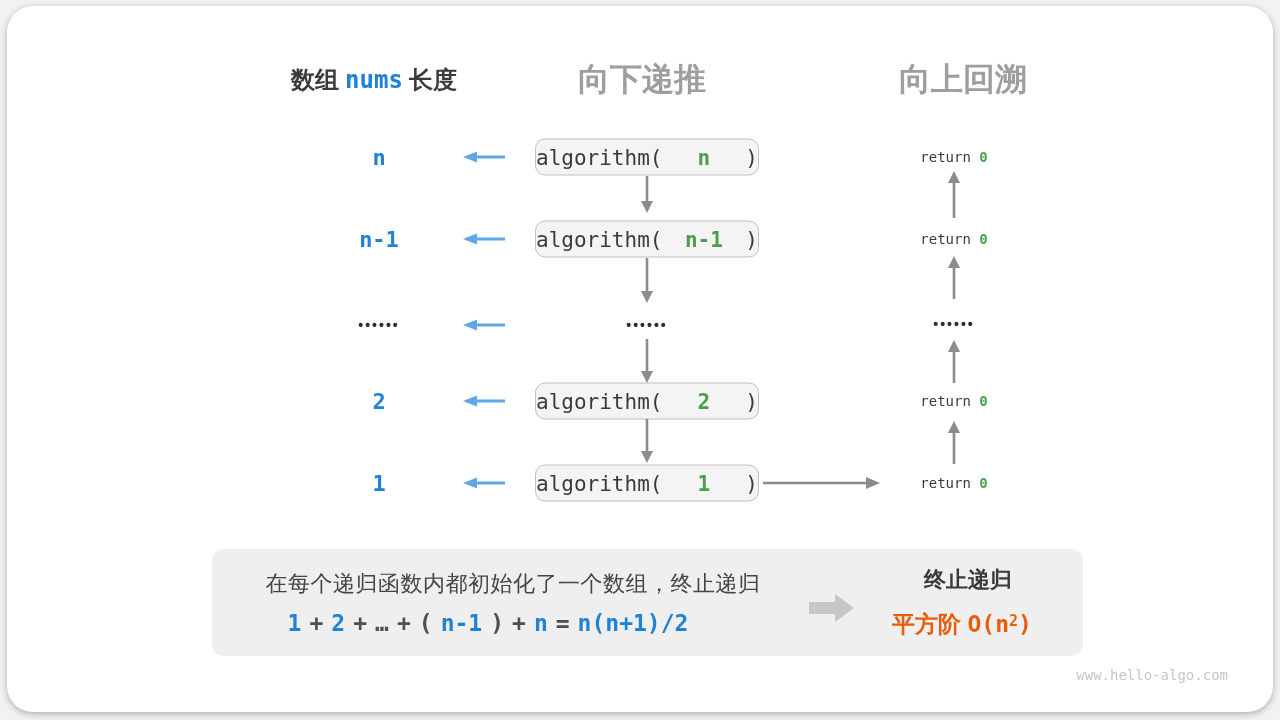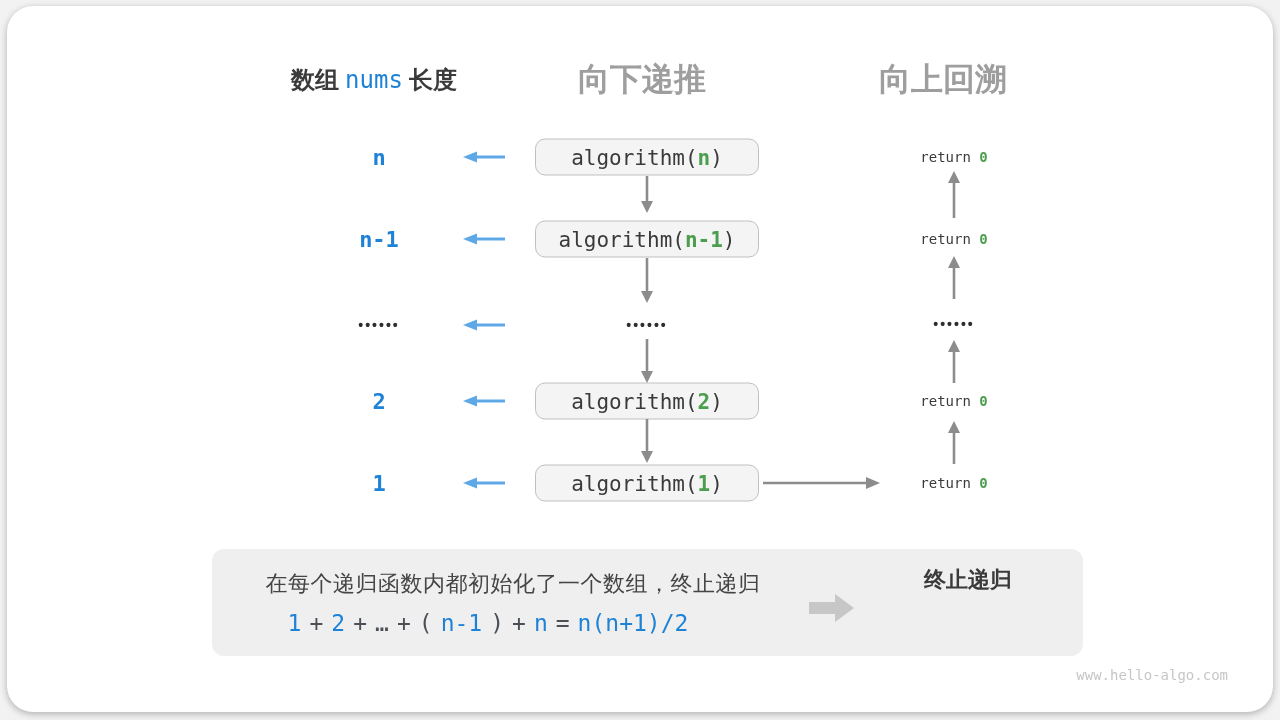--- a/index.html
+++ b/index.html
@@ -10,37 +10,37 @@
   }
   *{margin:0;padding:0;box-sizing:border-box}
   html,body{width:1280px;height:720px;overflow:hidden;background:#fff;
     font-family:"Liberation Sans",sans-serif}
   .canvas{position:relative;width:1280px;height:720px;background:#f2f2f2}
   .card{position:absolute;left:7px;top:6px;width:1266px;height:706px;background:#fff;
     border-radius:26px;box-shadow:0 2px 7px rgba(0,0,0,.28)}
   .abs{position:absolute}
   .cc{transform:translate(-50%,-50%)}
   .mono{font-family:"DejaVu Sans Mono","Liberation Mono",monospace}
-  .b{font-weight:normal}
+  .b{font-weight:bold}
   .hdr{font-size:24px;font-weight:bold;color:var(--dark);white-space:nowrap}
   .hdr-gray{font-size:32px;font-weight:bold;color:var(--header-gray);white-space:nowrap}
   .hdr .code{font-family:"DejaVu Sans Mono","Liberation Mono",monospace;color:var(--blue);padding:0 6px}
   .rlabel{font-size:22px;font-weight:bold;color:var(--blue);white-space:nowrap}
   .callbox{width:224px;height:37px;background:var(--box-bg);border:1.6px solid var(--box-border);
-    border-radius:10px;display:flex;align-items:center;justify-content:center;
+    border-radius:10px;display:flex;align-items:center;justify-content:space-between;
     font-family:"DejaVu Sans Mono","Liberation Mono",monospace;font-size:21px;color:var(--dark)}
   .callbox .arg{color:var(--green);font-weight:bold}
   .ret{font-size:14px;color:var(--dark);white-space:nowrap}
   .ret .val{color:var(--green);font-weight:bold}
   .dots{font-size:14px;font-weight:bold;letter-spacing:2px;color:var(--dots);white-space:nowrap}
   .annot{font-size:21px;font-weight:bold;color:var(--annot-gray);line-height:34px;white-space:nowrap}
   .panel{left:205px;top:543px;width:871px;height:107px;background:var(--panel-bg);border-radius:12px}
   .pline1{font-size:22px;color:var(--body-text);letter-spacing:.5px;white-space:nowrap}
   .formula{font-family:"DejaVu Sans Mono","Liberation Mono",monospace;font-size:23px;
-    font-weight:normal;white-space:nowrap}
+    font-weight:bold;white-space:nowrap}
   .formula span{margin:0 4px}
   [data-color="blue"]{color:var(--blue)}
   [data-color="gray"]{color:var(--op-gray)}
   .res-title{font-size:22px;font-weight:bold;color:var(--dark);white-space:nowrap}
   .res-value{font-size:23px;font-weight:bold;color:var(--orange);white-space:nowrap}
   .res-value .omono{font-family:"DejaVu Sans Mono","Liberation Mono",monospace}
   .res-value sup{font-size:15px;vertical-align:6px}
   .wm{font-family:"DejaVu Sans Mono","Liberation Mono",monospace;font-size:14px;
     color:var(--watermark);white-space:nowrap}
   svg{display:block}
@@ -52,21 +52,21 @@
 </head>
 <body>
 
 <div class="canvas">
 <div class="card">
 
   <div class="abs cc hdr" style="left:367px;top:74px">
     <span>数组</span><span class="code b">nums</span><span>长度</span>
   </div>
   <div class="abs cc hdr-gray" style="left:635px;top:74px">向下递推</div>
-  <div class="abs cc hdr-gray" style="left:936px;top:74px">向上回溯</div>
+  <div class="abs cc hdr-gray" style="left:956px;top:74px">向上回溯</div>
 
   <div class="abs cc rlabel mono" style="left:372px;top:151px">n</div>
   <svg class="abs" style="left:454px;top:143px" width="46" height="16">
         <line class="bshaft" x1="44" y1="8" x2="12" y2="8"></line>
         <polygon class="bhead" points="2,8 16,2.5 16,13.5"></polygon>
       </svg>
   <div class="abs cc callbox" style="left:640px;top:151px">
     <span>algorithm(</span>
         <span class="arg">n</span>
         <span>)</span>
@@ -168,17 +168,20 @@
   <div class="abs cc pline1" style="left:506px;top:578px">在每个递归函数内都初始化了一个数组，终止递归</div>
   <div class="abs cc formula" style="left:481px;top:617px">
     <span data-color="blue">1</span><span data-color="gray">+</span><span data-color="blue">2</span><span data-color="gray">+</span><span data-color="gray">…</span><span data-color="gray">+</span><span data-color="gray">(</span><span data-color="blue">n-1</span><span data-color="gray">)</span><span data-color="gray">+</span><span data-color="blue">n</span><span data-color="gray">=</span><span data-color="blue">n(n+1)/2</span>
   </div>
 
   <svg class="abs" style="left:802px;top:585px" width="46" height="34">
         <polygon points="0,11 26,11 26,3 45,17 26,31 26,23 0,23" style="fill:var(--big-arrow)"></polygon>
       </svg>
 
   <div class="abs cc res-title" style="left:961px;top:574px">终止递归</div>
+  <div class="abs cc res-value" style="left:955px;top:618px">
+    <span>平方阶 </span><span class="omono">O(n</span><sup class="omono">2</sup><span class="omono">)</span>
+  </div>
 
   <div class="abs wm" style="right:45px;top:661px">www.hello-algo.com</div>
 
 </div>
 </div>
 
 </body></html>

